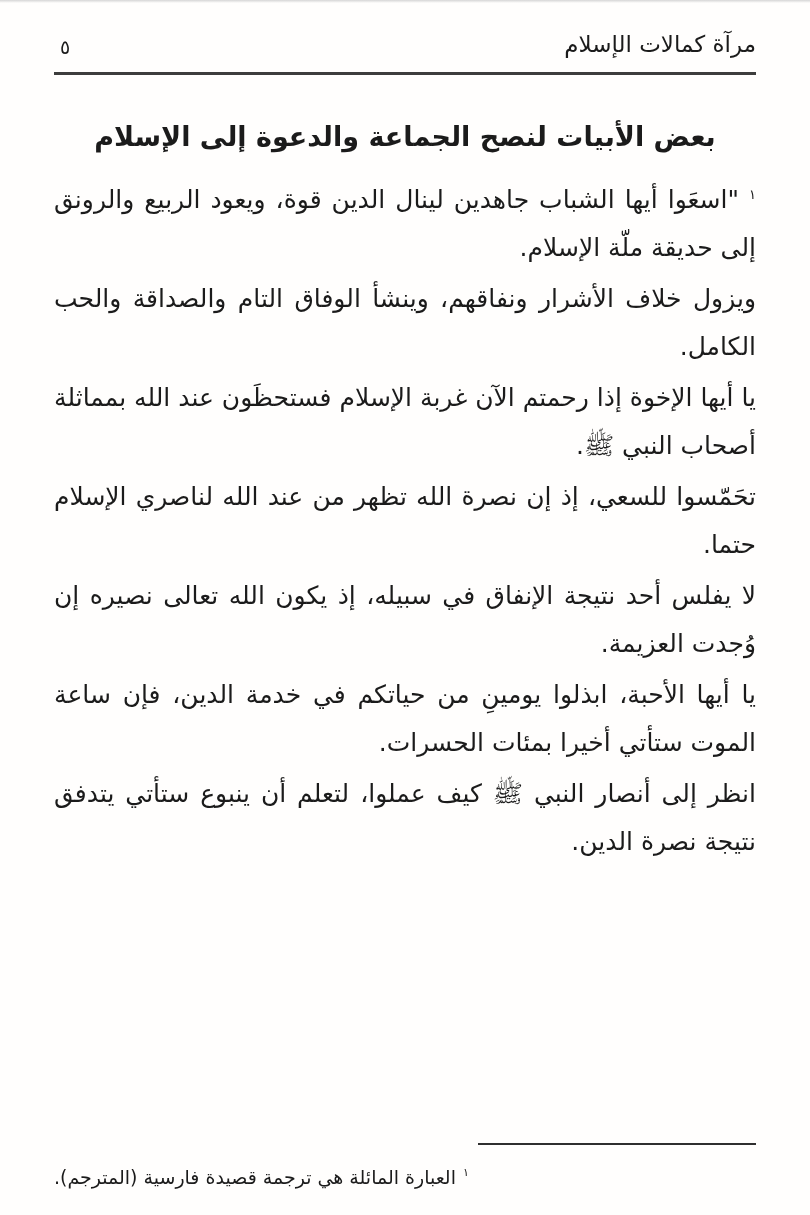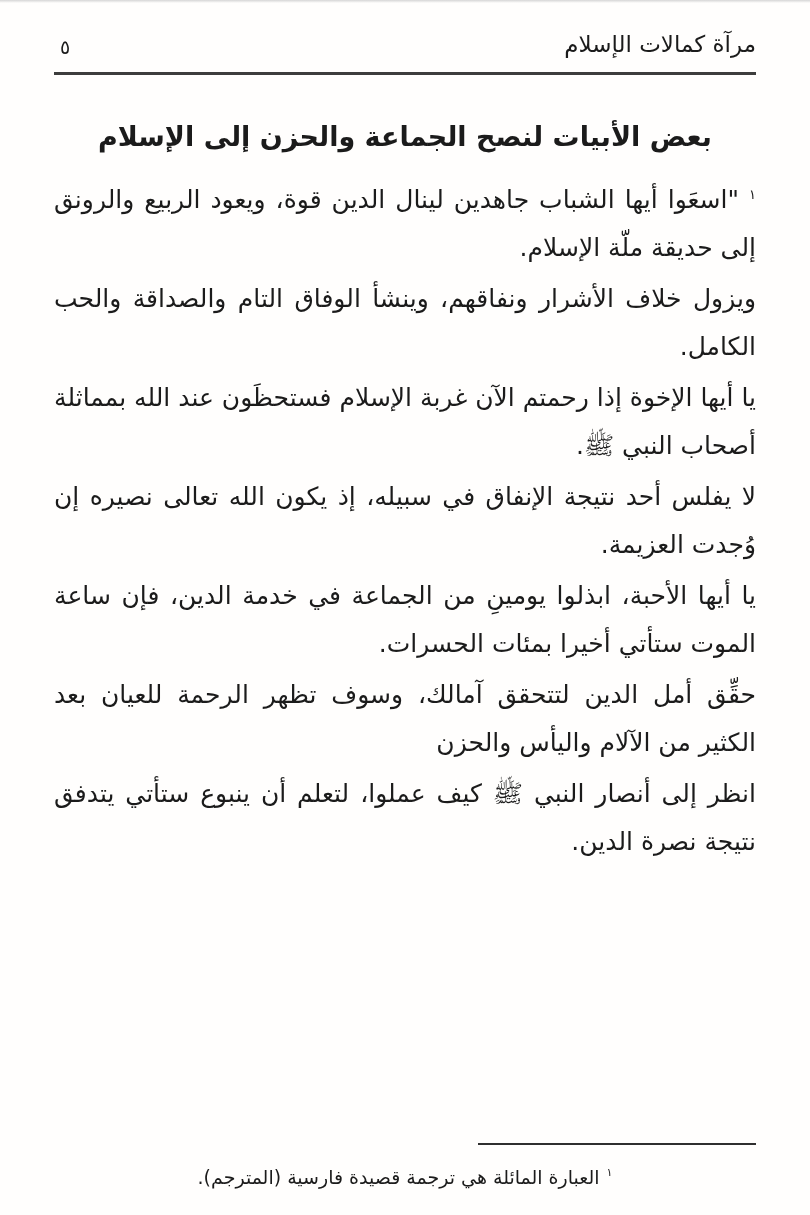--- a/index.html
+++ b/index.html
@@ -70,56 +70,56 @@
   }
   .footnote-rule {
     border: none;
     border-top: 2.5px solid #2f2f2f;
     width: 278px;
     margin: 0 0 10px auto; 
   }
   .footnote {
     font-size: 19px;
     line-height: 1.7;
-    text-align: center;
+    text-align: left;
     margin: 16px 0 14px 0;
     font-style: oblique -9deg;
   }
   .footnote .fn-ref { font-size: 11px; margin-left: 7px; }
 </style>
 </head>
 <body>
 
 <div class="page">
 
   <header class="running-header">
     <span class="running-title">مرآة كمالات الإسلام</span>
     <span class="page-number">٥</span>
   </header>
 
   <hr class="header-rule">
 
   <main class="body-text">
 
-    <h1 class="section-title">بعض الأبيات لنصح الجماعة والحزن إلى الإسلام</h1>
+    <h1 class="section-title">بعض الأبيات لنصح الجماعة والدعوة إلى الإسلام</h1>
 
     <p class="para"><sup class="fn-ref">١</sup><span>"اسعَوا أيها الشباب جاهدين لينال الدين قوة، ويعود الربيع والرونق إلى حديقة ملّة الإسلام.</span></p>
 
     <p class="para"><span>ويزول خلاف الأشرار ونفاقهم، وينشأ الوفاق التام والصداقة والحب الكامل.</span></p>
 
     <p class="para"><span>يا أيها الإخوة إذا رحمتم الآن غربة الإسلام فستحظَون عند الله بمماثلة أصحاب النبي ﷺ.</span></p>
 
+    <p class="para"><span>تحَمّسوا للسعي، إذ إن نصرة الله تظهر من عند الله لناصري الإسلام حتما.</span></p>
 
 
 
     <p class="para"><span>لا يفلس أحد نتيجة الإنفاق في سبيله، إذ يكون الله تعالى نصيره إن وُجدت العزيمة.</span></p>
 
-    <p class="para"><span>يا أيها الأحبة، ابذلوا يومينِ من الجماعة في خدمة الدين، فإن ساعة الموت ستأتي أخيرا بمئات الحسرات.</span></p>
+    <p class="para"><span>يا أيها الأحبة، ابذلوا يومينِ من حياتكم في خدمة الدين، فإن ساعة الموت ستأتي أخيرا بمئات الحسرات.</span></p>
 
-    <p class="para"><span>حقِّق أمل الدين لتتحقق آمالك، وسوف تظهر الرحمة للعيان بعد الكثير من الآلام واليأس والحزن</span></p>
 
     <p class="para"><span>انظر إلى أنصار النبي ﷺ كيف عملوا، لتعلم أن ينبوع ستأتي يتدفق نتيجة نصرة الدين.</span></p>
 
 
   </main>
 
   <footer class="page-footer">
     <hr class="footnote-rule">
     <p class="footnote"><sup class="fn-ref">١</sup><span>العبارة المائلة هي ترجمة قصيدة فارسية (المترجم).</span></p>
   </footer>

